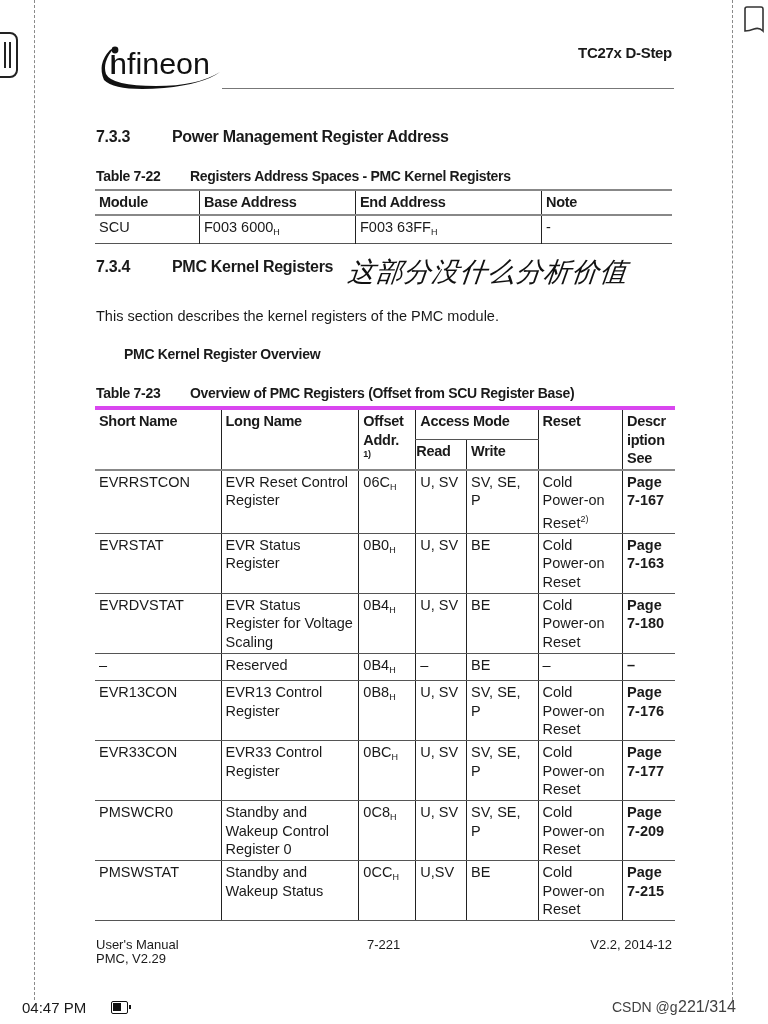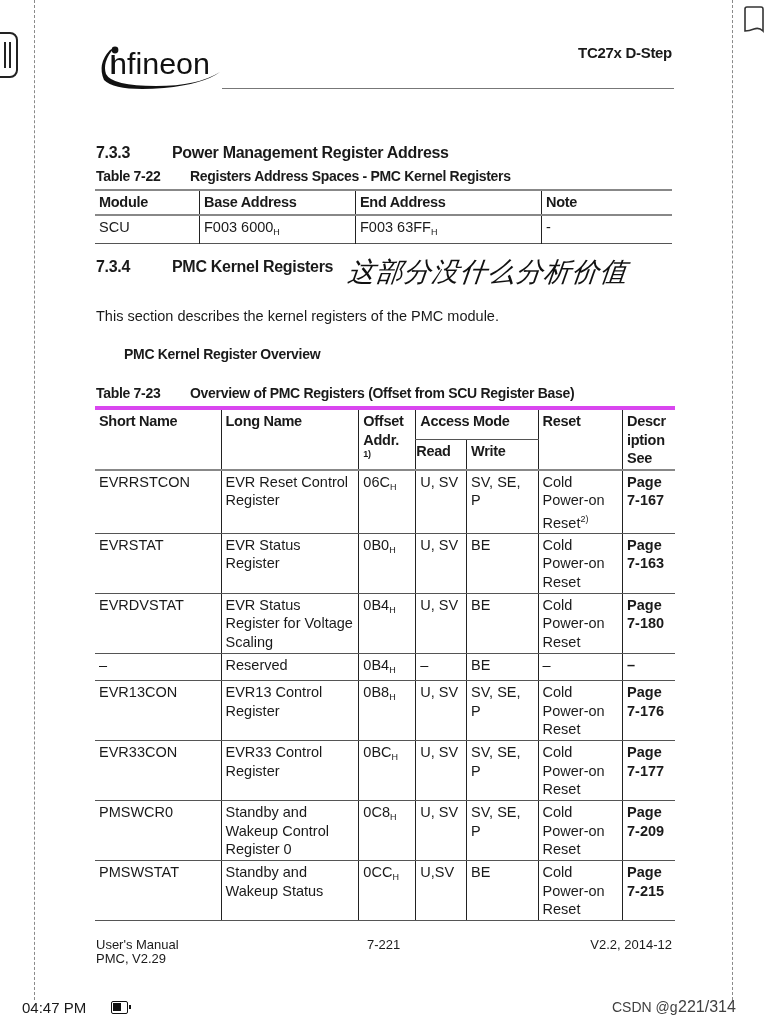--- a/index.html
+++ b/index.html
@@ -77,21 +77,21 @@
 
 <svg class="logo" viewBox="0 0 130 56">
   <path d="M16 14 Q3 28 10 44 Q22 56 70 52 Q110 48 126 36 Q104 50 62 50 Q18 50 12 38 Q8 26 20 12 Z" fill="#111"></path>
   <circle cx="21" cy="14" r="3.4" fill="#111"></circle>
   <text x="16" y="38" font-family="Liberation Sans Narrow, Liberation Sans, sans-serif" font-size="30" fill="#111" textLength="100" lengthAdjust="spacingAndGlyphs">nfineon</text>
   <rect x="17.5" y="19" width="3.2" height="19" fill="#111"></rect>
 </svg>
 <div class="header-right">TC27x D-Step</div>
 <div class="header-rule"></div>
 
-<div class="h-sec" style="left:96px; top:144px;">
+<div class="h-sec" style="left:96px; top:128px;">
   <span class="num">7.3.3</span><span>Power Management Register Address</span>
 </div>
 
 <div class="tbl-cap" style="top:168px;">
   <span class="num">Table 7-22</span><span>Registers Address Spaces - PMC Kernel Registers</span>
 </div>
 
 <table id="t1">
   <tbody>
       <tr>

